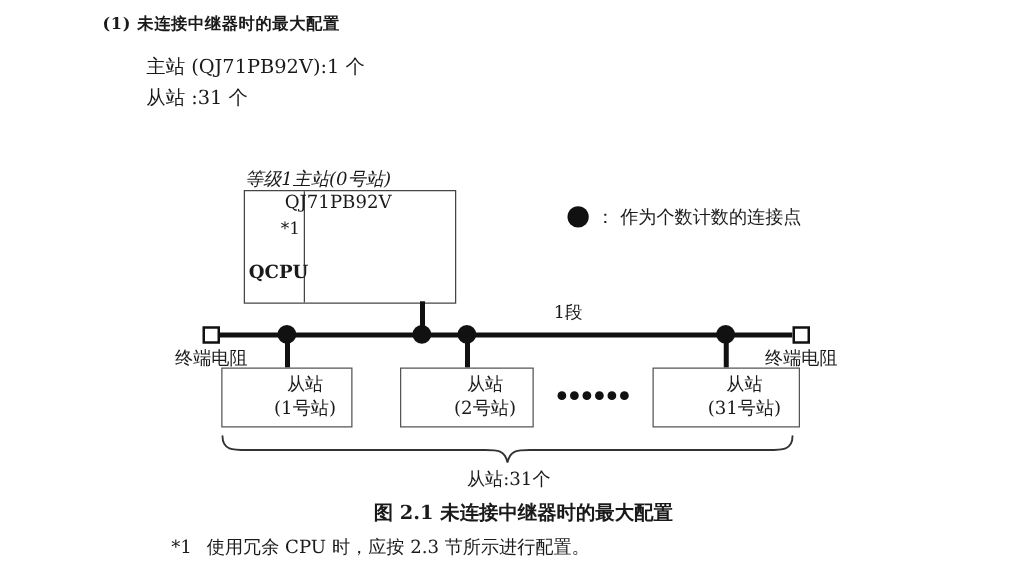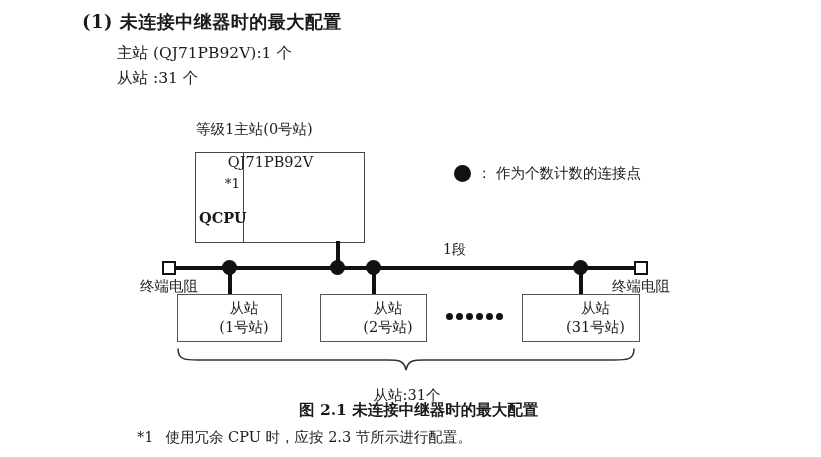--- a/index.html
+++ b/index.html
@@ -8,32 +8,32 @@
   .page {
     position: relative;
     width: 821px;
     height: 457px;
     background: #ffffff;
     overflow: hidden;
   }
   .abs { position: absolute; }
 
   
-  .heading { left: 82px; top: 10px; font-size: 18px; font-weight: bold; letter-spacing: 0.5px; }
+  .heading { left: 82px; top: 10px; font-size: 13px; font-weight: bold; letter-spacing: 0.5px; }
   .spec-line { left: 117px; font-size: 15.5px; }
   .spec-line.l1 { top: 43px; }
   .spec-line.l2 { top: 68px; }
   .caption { left: 299px; top: 400px; font-size: 15.5px; font-weight: bold; }
   .footnote { left: 137px; top: 428px; font-size: 14.5px; }
   .footnote .fn-marker { margin-right: 12px; }
 
   
   .diagram { left: 0; top: 0; width: 821px; height: 457px; pointer-events: none; }
 
-  .master-label { left: 196px; top: 120px; font-size: 14.5px; }
+  .master-label { left: 196px; top: 134px; font-size: 14.5px; font-style: italic; }
 
   .master-box {
     left: 195px; top: 152px; width: 170px; height: 91px;
     border: 1.5px solid #454545;
     display: flex; flex-direction: row;
     background: #ffffff;
   }
   .cell { position: relative; height: 100%; font-size: 14.5px; }
   .cell-psu {
     width: 70px; border-right: 1.5px solid #454545;
@@ -86,21 +86,21 @@
     font-size: 14.5px; line-height: 19px; text-align: center; padding-left: 29px;
   }
   .slave-box.s1  { left: 177px; width: 105px; }
   .slave-box.s2  { left: 320px; width: 107px; }
   .slave-box.s31 { left: 522px; width: 118px; }
 
   .ellipsis { left: 446px; top: 313px; display: flex; gap: 3px; }
   .ellipsis span { width: 7px; height: 7px; border-radius: 50%; background: #111111; }
 
   .brace { left: 176px; top: 346px; }
-  .slave-count { left: 407px; top: 374px; font-size: 14.5px; transform: translateX(-50%); white-space: nowrap; margin-top: 12px; }
+  .slave-count { left: 407px; top: 374px; font-size: 14.5px; transform: translateX(-50%); white-space: nowrap; }
 </style>
 </head>
 <body>
 
 <div class="page">
 
   <div class="abs heading">(1) 未连接中继器时的最大配置</div>
   <div class="abs spec-line l1">主站 (QJ71PB92V):1 个</div>
   <div class="abs spec-line l2">从站 :31 个</div>
 

